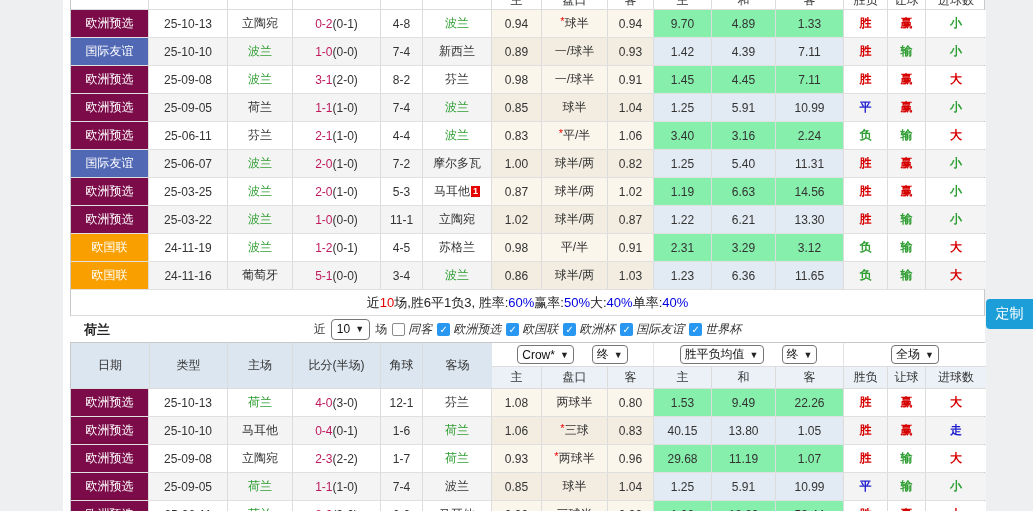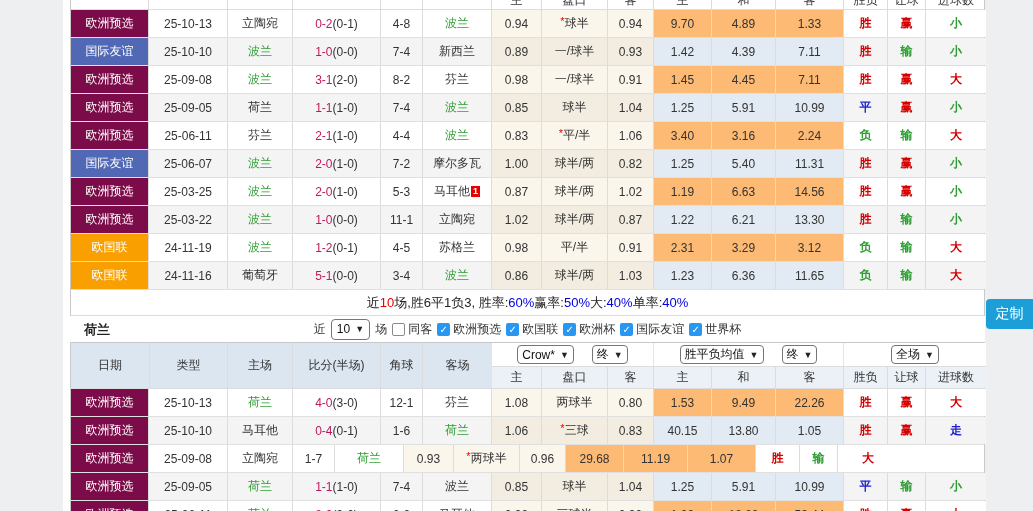--- a/index.html
+++ b/index.html
@@ -10,21 +10,21 @@
   .tbl { margin-left:7px; width:915px; border-left:1px solid #C9C9C9; border-right:1px solid #C9C9C9; }
   
   .w0{width:78px}.w1{width:79px}.w2{width:65px}.w3{width:88px}.w4{width:42px}.w5{width:69px}
   .w6{width:50px}.w7{width:66px}.w8{width:46px}.w9{width:58px}.w10{width:64px}.w11{width:68px}
   .w12{width:44px}.w13{width:38px}.w14{width:60px}
   .cell { flex:0 0 auto; border-right:1px solid #DCDCDC; height:100%;
     display:flex; align-items:center; justify-content:center; overflow:hidden;
     font-size:12px; color:#333; white-space:nowrap; }
   .cell:last-child { border-right:none; }
   .row { display:flex; height:28px; border-bottom:1px solid #E0E0E0; background:#fff; }
-  .pl{background:#FFFFFF}.cr{background:#FBF6EC}.bl{background:#fdba74}
+  .pl{background:#FFFFFF}.cr{background:#FBF6EC}.bl{background:#86efac}
   .alt .pl{background:#F4F4F4}.alt .cr{background:#F3EDE1}.alt .bl{background:#E2EBF3}
   
   .sliver { height:10px; overflow:hidden; border-bottom:1px solid #DCDCDC; background:#fff; }
   .sliver .inner { display:flex; margin-top:-9px; height:19px; }
   .sliver .cell { height:19px; line-height:19px; }
   
   .badge { width:100%; height:100%; display:flex; align-items:center; justify-content:center;
     color:#fff; font-size:12px; }
   .badge.maroon{background:#7C0C49}
   .badge.blue{background:#5168B4}
@@ -47,21 +47,21 @@
   .filters { height:100%; display:flex; align-items:center; justify-content:center;
     gap:5px; font-size:12px; color:#333; }
   .select { height:21px; border:1px solid #767676; border-radius:4px; background:#fff;
     padding:0 5px; display:inline-flex; align-items:center; gap:5px; font-size:12px; color:#111;
     cursor:default; }
   .chev { font-size:9px; color:#222; }
   .cb { width:13px; height:13px; border-radius:2px; display:inline-flex; align-items:center;
     justify-content:center; font-size:10px; }
   .cb.on { background:#2797F2; color:#fff; }
   .cb.off { background:#fff; border:1px solid #8A8A8A; }
-  .cbl { margin-left:-2px; }
+  .cbl { margin-left:-2px;font-style:italic; }
   
   .t2head { margin-left:7px; width:915px; height:47px; border-top:1px solid #C8C8C8;
     border-bottom:1px solid #DCDCDC; border-left:1px solid #C9C9C9; border-right:1px solid #C9C9C9;
     display:flex; }
   .t2l { display:flex; }
   .t2l .cell { height:45px; background:#DCE6F0; font-size:12px; color:#333; }
   .t2r { display:flex; flex-direction:column; }
   .selrow { height:24px; border-bottom:1px solid #DCDCDC; display:flex; background:#fff; }
   .g { display:flex; align-items:center; justify-content:center; gap:18px; height:100%;
     border-right:1px solid #E4E4E4; }
@@ -577,20 +577,24 @@
         </div>
       </div>
       <div class="row">
         <div class="cell w0 pl">
           <div class="badge maroon">欧洲预选</div>
         </div>
         <div class="cell w1 pl">25-09-08</div>
         <div class="cell w2 pl">
           <span>立陶宛</span>
         </div>
+        <div class="cell w3 pl">
+          <span class="sc">2-3</span>
+          <span class="half">(2-2)</span>
+        </div>
         <div class="cell w4 pl">1-7</div>
         <div class="cell w5 pl">
           <span class="green">荷兰</span>
         </div>
         <div class="cell w6 cr">0.93</div>
         <div class="cell w7 cr">
           <span class="star">*</span>
           <span>两球半</span>
         </div>
         <div class="cell w8 cr">0.96</div>

